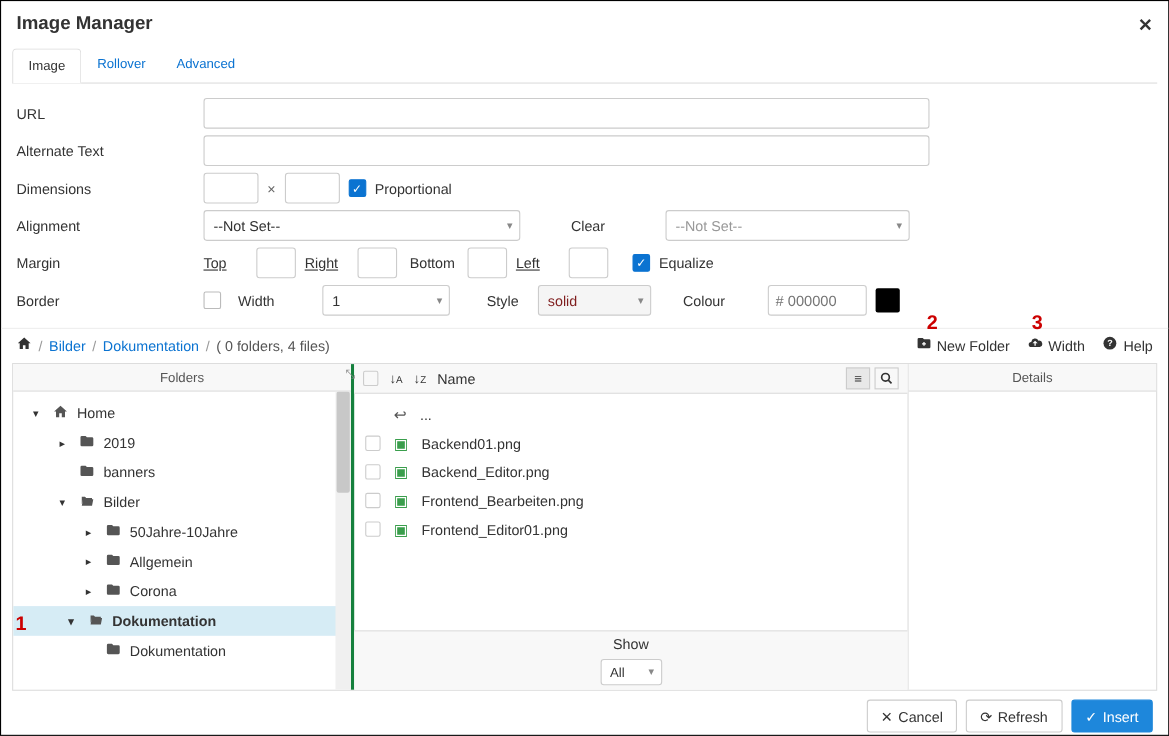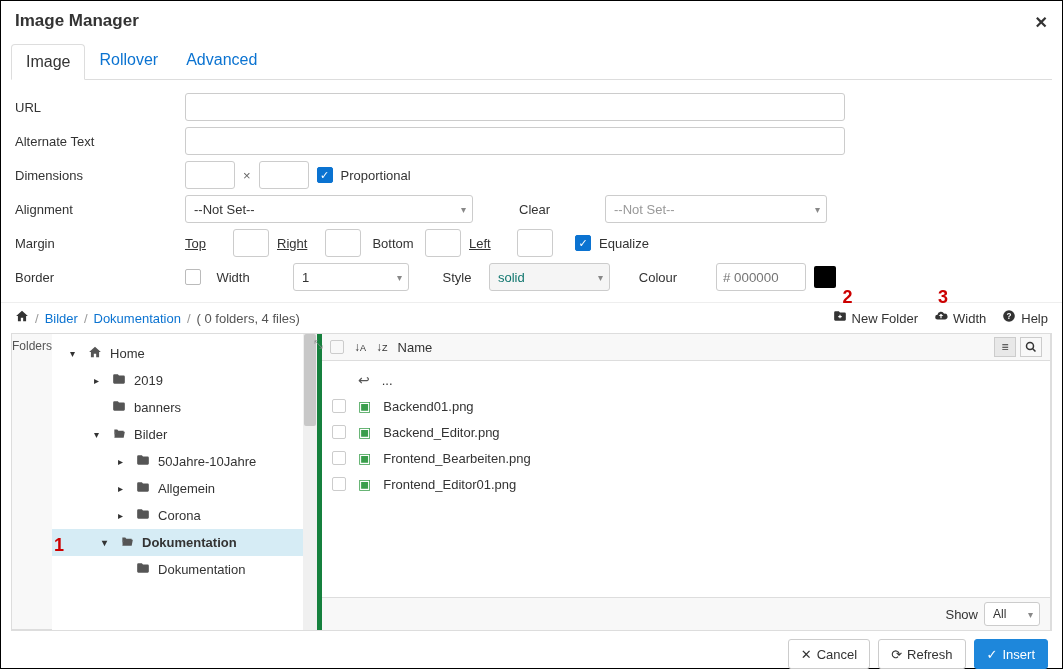--- a/index.html
+++ b/index.html
@@ -1,60 +1,60 @@
 <!DOCTYPE html>
 <html><head>
 <meta charset="utf-8">
 <style>
 * { box-sizing: border-box; margin: 0; padding: 0; }
 body { font-family: Arial, Helvetica, sans-serif; font-size: 13px; color: #333; background: #fff; }
 .dialog { width: 1063px; height: 669px; border: 1px solid #000; position: relative; }
 .dialog-header { padding: 10px 14px 6px; font-size: 17px; font-weight: bold; }
 .close-x { position: absolute; top: 12px; right: 14px; font-size: 16px; font-weight: bold; cursor: pointer; }
 .tabs { display: flex; gap: 0; border-bottom: 1px solid #ddd; margin: 6px 10px 0; }
-.tab { padding: 8px 14px; color: #0b73d1; cursor: pointer; font-size: 16px; }
+.tab { padding: 8px 14px; color: #0b73d1; cursor: pointer; font-size: 12px; }
 .tab.active { color: #333; border: 1px solid #ddd; border-bottom: 1px solid #fff; border-radius: 4px 4px 0 0; background: #fff; position: relative; top: 1px; }
 .form-area { display: flex; padding: 10px 14px 0; gap: 10px; flex-direction: column; }
 .form-left { flex: 1; }
 .form-right { width: 200px; border-left: 1px dashed #ddd; border-right: 1px dashed #ddd; border-bottom: 1px dashed #ddd; padding: 4px 6px 10px; font-size: 11px; color: #666; line-height: 1.5; }
 .preview-img { width: 66px; height: 44px; display: inline-block; vertical-align: top; margin-right: 4px; background: linear-gradient(to bottom, #7fb8e8 0%, #cfe8f5 55%, #3a9e4c 55%, #2a7a3f 100%); position: relative; border: 1px solid #ccc; }
 .preview-img::before { content: ''; position: absolute; top: 6px; left: 6px; width: 20px; height: 10px; background: #fff; border-radius: 50%; opacity: 0.8; }
 .preview-img::after { content: ''; position: absolute; bottom: 10px; left: 10px; width: 0; height: 0; border-left: 14px solid transparent; border-right: 14px solid transparent; border-bottom: 14px solid #2f6b8a; }
 .form-row { display: flex; align-items: center; min-height: 34px; }
 .form-label { width: 170px; font-size: 13px; color: #333; }
 .form-ctrl { flex: 1; display: flex; align-items: center; gap: 8px; }
 input[type=text].wide { width: 660px; height: 28px; border: 1px solid #ccc; border-radius: 3px; padding: 0 6px; }
 input[type=text].tiny { width: 50px; height: 28px; border: 1px solid #ccc; border-radius: 3px; padding: 0 4px; text-align: center; }
 input[type=text].mid { width: 90px; height: 28px; border: 1px solid #ccc; border-radius: 3px; padding: 0 6px; color: #888; }
 .mult { color: #666; }
 .checkbox { width: 16px; height: 16px; border: 1px solid #0b73d1; background: #0b73d1; color: #fff; display: inline-flex; align-items: center; justify-content: center; font-size: 11px; border-radius: 2px; }
 .checkbox.empty { background: #fff; border-color: #bbb; }
 .select { height: 28px; border: 1px solid #ccc; border-radius: 3px; padding: 0 24px 0 8px; font-size: 13px; color: #333; background: #fff; position: relative; display: inline-flex; align-items: center; }
 .select.wide { width: 288px; }
 .select.mid2 { width: 222px; }
 .select.num { width: 116px; }
-.select.sty { width: 121px; color: #0f766e; background: #f5f5f5; }
+.select.sty { width: 103px; color: #7f1d1d; background: #f5f5f5; }
 .select::after { content: '▾'; position: absolute; right: 6px; top: 50%; transform: translateY(-50%); color: #888; font-size: 10px; }
 .swatch { width: 22px; height: 22px; background: #000; border-radius: 2px; }
 .gap40 { width: 30px; }
 .sub-label { width: 40px; font-size: 13px; text-decoration: underline; }
 .sub-label-lg { width: 56px; font-size: 13px; }
 .sub-label-ctr { width: 48px; text-align: center; font-size: 13px; }
 
 .browser-bar { display: flex; align-items: center; padding: 6px 14px; border-top: 1px solid #eee; margin-top: 8px; gap: 6px; position: relative; }
 .breadcrumb { display: flex; align-items: center; gap: 6px; font-size: 13px; }
 .breadcrumb a { color: #0b73d1; text-decoration: none; }
 .breadcrumb .sep { color: #999; }
 .bar-right { margin-left: auto; display: flex; align-items: center; gap: 16px; font-size: 13px; }
 .bar-btn { display: flex; align-items: center; gap: 5px; cursor: pointer; position: relative; }
 .ico { font-size: 16px; color: #333; }
 .annot { position: absolute; color: #c00; font-weight: bold; font-size: 18px; }
 
 .browser { display: flex; border: 1px solid #ddd; margin: 0 10px; height: 298px; }
-.col-folders { width: 310px; border-right: 5px solid #15803d; display: flex; flex-direction: row; }
+.col-folders { width: 310px; border-right: 3px solid #15803d; display: flex; flex-direction: column; }
 .col-files { flex: 1; border-right: 1px solid #ddd; display: flex; flex-direction: column; position: relative; }
 .col-details { width: 225px; display: flex; flex-direction: column; }
 .col-header { text-align: center; padding: 5px 0; background: #f8f8f8; border-bottom: 1px solid #ddd; font-size: 12px; color: #555; }
 .files-header { display: flex; align-items: center; padding: 3px 8px; background: #f8f8f8; border-bottom: 1px solid #ddd; gap: 10px; }
 .view-toggle { margin-left: auto; display: flex; gap: 4px; }
 .vbox { width: 22px; height: 20px; border: 1px solid #ccc; display: flex; align-items: center; justify-content: center; font-size: 12px; }
 .vbox.active { background: #e8e8e8; }
 .tree { overflow-y: auto; flex: 1; padding: 6px 0; position: relative; }
 .tree-scrollbar { position: absolute; right: 0; top: 0; width: 14px; height: 100%; background: #f0f0f0; }
 .tree-thumb { position: absolute; right: 1px; top: 0; width: 12px; height: 92px; background: #c8c8c8; border-radius: 2px; }
@@ -64,21 +64,21 @@
 .tree-item.l3 { padding-left: 66px; }
 .tree-item.selected { background: #d6ecf5; font-weight: bold; }
 .caret { width: 10px; font-size: 10px; color: #333; }
 .fold-ico { font-size: 13px; color: #555; }
 .file-list { flex: 1; padding: 6px 0; overflow-y: auto; }
 .file-row { display: flex; align-items: center; padding: 5px 10px; gap: 12px; }
 .fcheck { width: 14px; height: 14px; border: 1px solid #ccc; border-radius: 2px; }
 .fico-img { color: #3a9e4c; font-size: 14px; }
 .fback { font-size: 14px; color: #555; }
 .resize-handle { position: absolute; top: 4px; left: -8px; font-size: 11px; color: #888; }
-.files-footer { display: flex; align-items: center; justify-content: flex-end; padding: 4px 10px; gap: 6px; background: #f8f8f8; border-top: 1px solid #ddd; }
+.files-footer { display: flex; align-items: center; justify-content: flex-end; padding: 4px 10px; gap: 6px; background: #f8f8f8; border-top: 1px solid #ddd; flex-direction: column; }
 .select.small { height: 24px; width: 56px; font-size: 12px; }
 
 .dialog-footer { display: flex; justify-content: flex-end; gap: 8px; padding: 8px 14px; }
 .btn { height: 30px; padding: 0 12px; border: 1px solid #ccc; border-radius: 3px; background: #fff; display: inline-flex; align-items: center; gap: 5px; cursor: pointer; font-size: 13px; }
 .btn.primary { background: #1e87db; color: #fff; border-color: #1e87db; }
 svg.i { width: 14px; height: 14px; }
 </style>
 </head>
 <body>
 
@@ -336,20 +336,23 @@
           </div>
       </div>
       <div class="files-footer">
         <span>Show</span>
         <div class="select small">
             <span>All</span>
           </div>
       </div>
     </div>
 
+    <div class="col-details">
+      <div class="col-header">Details</div>
+    </div>
   </div>
 
   <div class="dialog-footer">
     <div class="btn">
       <span>✕</span>
       <span>Cancel</span>
     </div>
     <div class="btn">
       <span>⟳</span>
       <span>Refresh</span>

